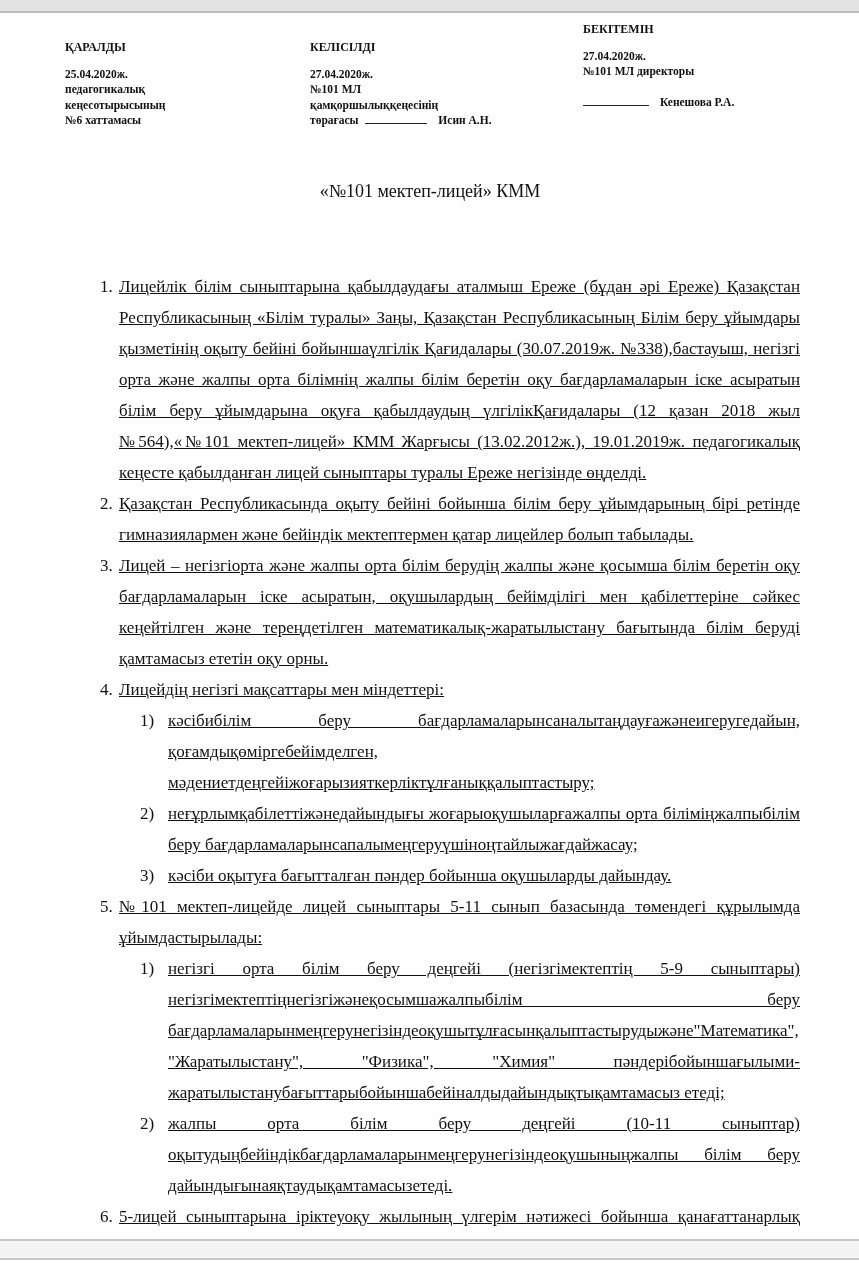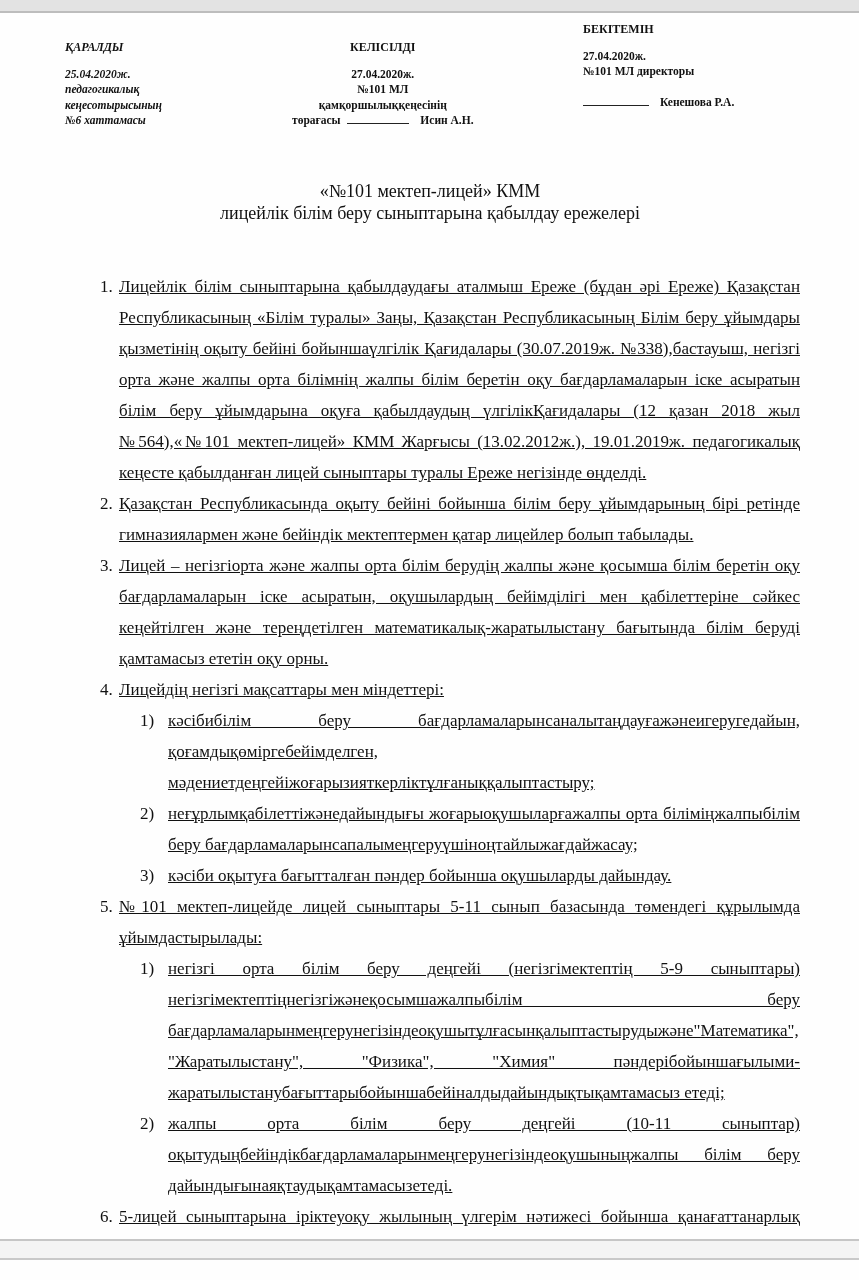--- a/index.html
+++ b/index.html
@@ -6,22 +6,22 @@
   body {
     width: 859px; height: 1280px; background: #fefefe; position: relative; overflow: hidden;
     font-family: "Liberation Serif", "DejaVu Serif", serif; color: #111;
   }
   .topbar { position: absolute; left: 0; top: 0; width: 859px; height: 11px; background: #e3e3e3; border-bottom: 2px solid #bdbdbd; }
   .bottombar { position: absolute; left: 0; top: 1239px; width: 859px; height: 17px; background: #f4f4f4; border-top: 2px solid #c6c6c6; border-bottom: 2px solid #c9c9c9; }
   .page { position: absolute; left: 0; top: 13px; width: 859px; height: 1226px; background: #fefefe; }
 
   .sig { position: absolute; font-weight: bold; font-size: 11.5px; line-height: 15.5px; }
   .sig .head { font-size: 12px; margin-bottom: 11px; }
-  .sig1 { left: 65px; top: 40px; font-style: italic; }
-  .sig2 { left: 292px; top: 40px; text-align: center; }
+  .sig1 { left: 65px; top: 40px; }
+  .sig2 { left: 310px; top: 40px; }
   .sig3 { left: 583px; top: 22px; }
   .uline { display: inline-block; width: 66px; border-bottom: 1px solid #222; margin-right: 8px; vertical-align: baseline; height: 10px; }
 
   .title { position: absolute; left: 100px; width: 660px; top: 180px; text-align: center; font-weight: normal; font-size: 18px; line-height: 22px; }
 
   .body { position: absolute; left: 92px; top: 271px; width: 708px; font-size: 17px; line-height: 31px; text-decoration: underline; }
   ol.main { margin: 0; padding: 0 0 0 25px; }
   ol.main > li { text-align: justify; padding-left: 2px; }
   ol.sub { list-style: none; margin: 0; padding: 0 0 0 49px; }
   ol.sub > li { position: relative; text-align: justify; padding-left: 0; }
@@ -60,21 +60,20 @@
   <div>№101 МЛ директоры</div>
   <div style="height:15.5px"></div>
   <div>
     <span class="uline"></span>
     <span>Кенешова Р.А.</span>
   </div>
 </div>
 
 <div class="title">
   <div>«№101 мектеп-лицей» КММ</div>
-  <div>лицейлік білім беру сыныптарына қабылдау ережелері</div>
 </div>
 
 <div class="body">
   <ol class="main">
     <li><span>Лицейлік білім сыныптарына қабылдаудағы аталмыш Ереже (бұдан әрі Ереже) Қазақстан Республикасының «Білім туралы» Заңы, Қазақстан Республикасының Білім беру ұйымдары қызметінің оқыту бейіні бойыншаүлгілік Қағидалары (30.07.2019ж. №338),бастауыш, негізгі орта және жалпы орта білімнің жалпы білім беретін оқу бағдарламаларын іске асыратын білім беру ұйымдарына оқуға қабылдаудың үлгілікҚағидалары (12 қазан 2018 жыл №564),«№101 мектеп-лицей» КММ Жарғысы (13.02.2012ж.), 19.01.2019ж. педагогикалық кеңесте қабылданған лицей сыныптары туралы Ереже негізінде өңделді.</span></li>
     <li><span>Қазақстан Республикасында оқыту бейіні бойынша білім беру ұйымдарының бірі ретінде гимназиялармен және бейіндік мектептермен қатар лицейлер болып табылады.</span></li>
     <li><span>Лицей – негізгіорта және жалпы орта білім берудің жалпы және қосымша білім беретін оқу бағдарламаларын іске асыратын, оқушылардың бейімділігі мен қабілеттеріне сәйкес кеңейтілген және тереңдетілген математикалық-жаратылыстану бағытында білім беруді қамтамасыз ететін оқу орны.</span></li>
     <li>
       <span>Лицейдің негізгі мақсаттары мен міндеттері:</span>
       <ol class="sub">

